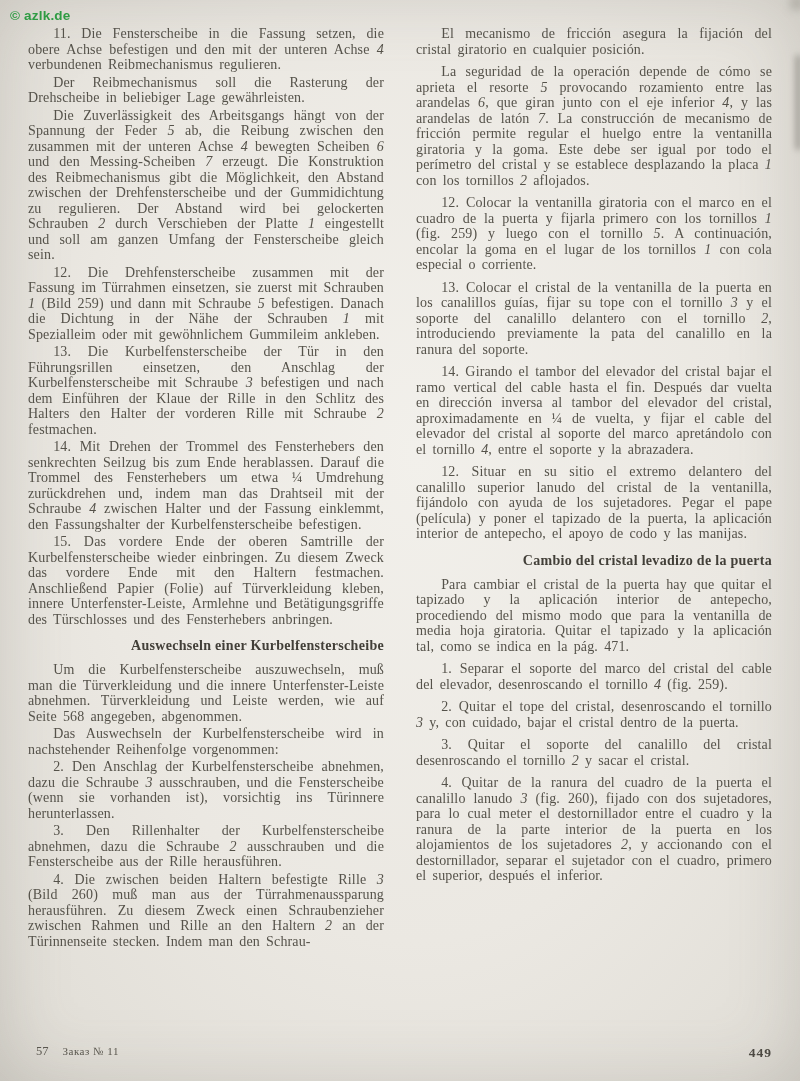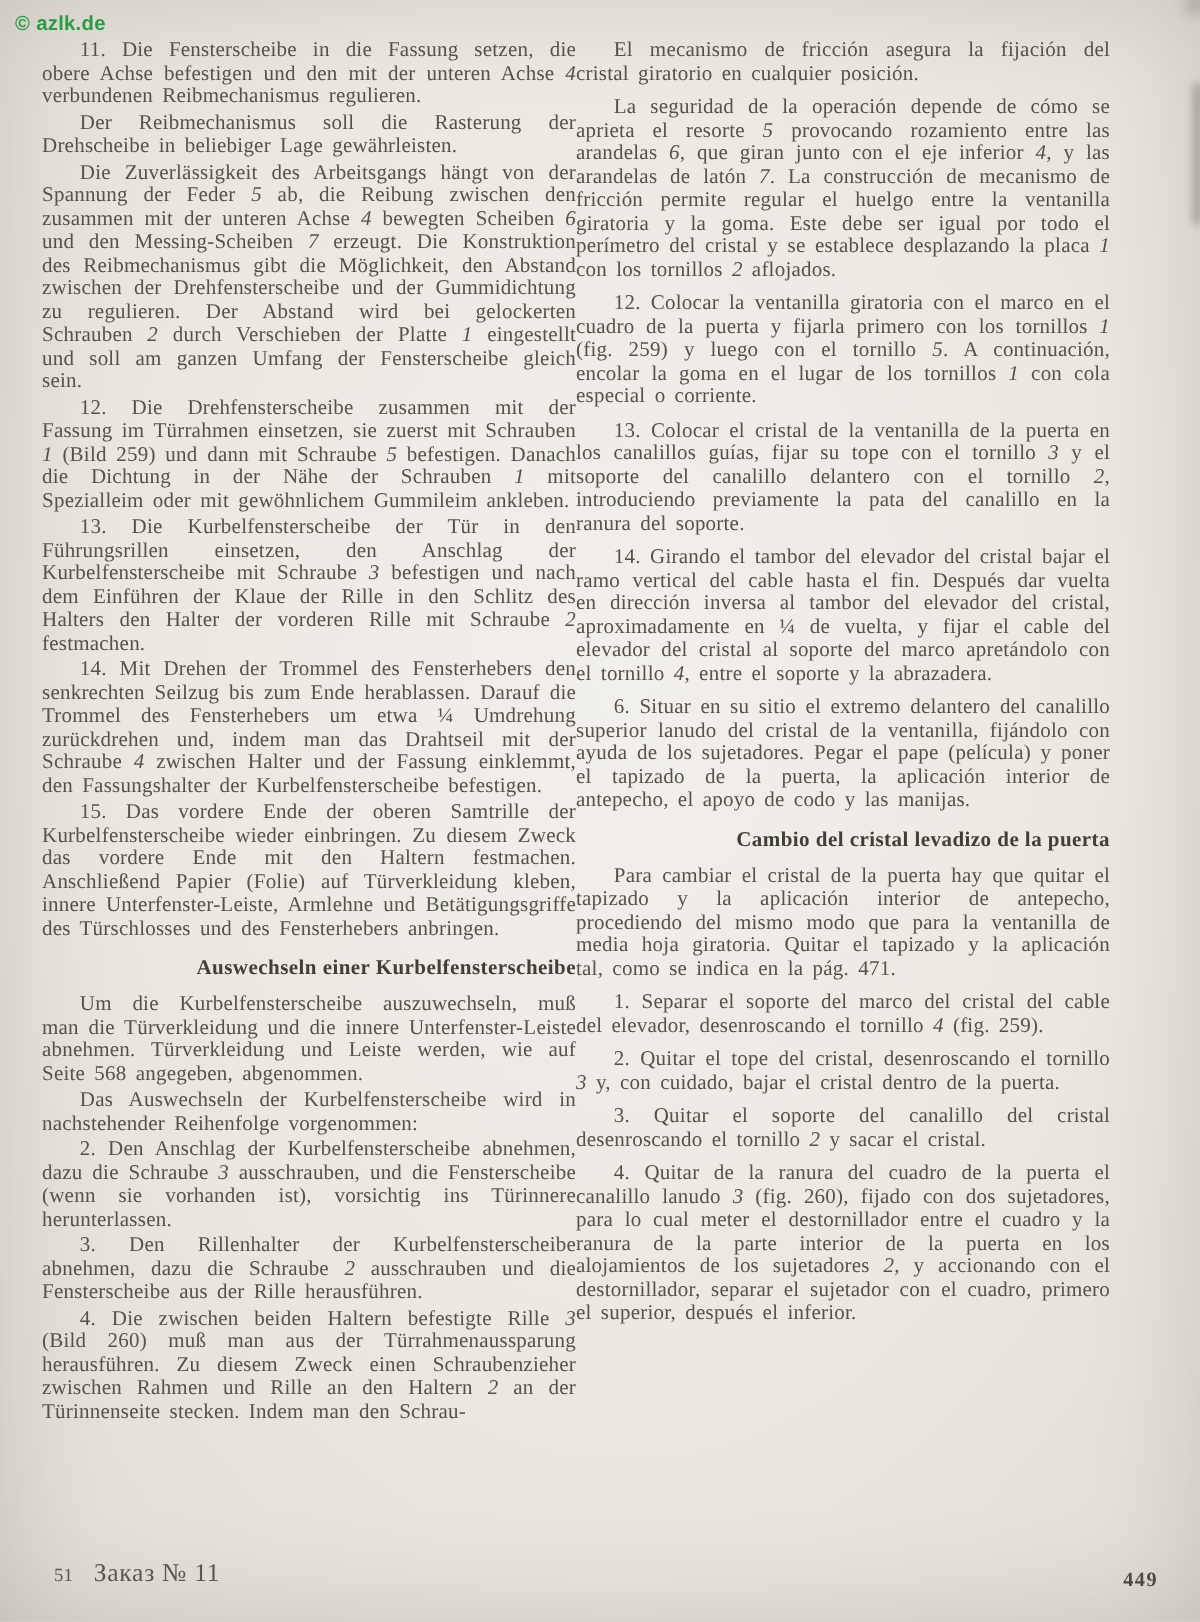--- a/index.html
+++ b/index.html
@@ -16,21 +16,21 @@
   }
   .watermark{
     position:absolute;top:8px;left:10px;
     font-family:"Liberation Sans","DejaVu Sans",sans-serif;
     font-size:13.5px;font-weight:600;color:#2e9b43;
     letter-spacing:0.2px;
   }
   .columns{
     position:absolute;top:26px;left:28px;
     width:744px;
-    display:flex;
+    display:flex;gap:32px;
   }
   .col{width:356px;}
   .col p{
     margin:0 0 2px 0;
     text-align:justify;
     text-indent:1.8em;
     font-size:14px;
     line-height:15.5px;
     word-spacing:2.5px;
     letter-spacing:0.15px;
@@ -43,21 +43,21 @@
     color:#423f38;
     margin:11px 0 8px 0;
     letter-spacing:0.3px;
   }
   .col i{font-style:italic;}
   .footer-left{
     position:absolute;left:36px;bottom:22px;
     font-size:12.5px;color:#5a574f;
   }
   .footer-left .order-no{
-    font-size:17px;margin-left:14px;letter-spacing:0.5px;margin-top:20px;
+    font-size:11px;margin-left:14px;letter-spacing:0.5px;margin-top:20px;
   }
   .footer-right{
     position:absolute;right:28px;bottom:20px;
     font-size:13.5px;font-weight:bold;color:#4c4942;
     letter-spacing:1px;
   }
   .edge-smudge{
     position:absolute;right:-2px;top:55px;
     width:7px;height:95px;
     background:#8f8c85;
@@ -94,27 +94,27 @@
         <p>2. Den Anschlag der Kurbelfensterscheibe abnehmen, dazu die Schraube <i>3</i> ausschrauben, und die Fensterscheibe (wenn sie vorhanden ist), vorsichtig ins Türinnere herunterlassen.</p>
         <p>3. Den Rillenhalter der Kurbelfensterscheibe abnehmen, dazu die Schraube <i>2</i> ausschrauben und die Fensterscheibe aus der Rille herausführen.</p>
         <p>4. Die zwischen beiden Haltern befestigte Rille <i>3</i> (Bild 260) muß man aus der Türrahmenaussparung herausführen. Zu diesem Zweck einen Schraubenzieher zwischen Rahmen und Rille an den Haltern <i>2</i> an der Türinnenseite stecken. Indem man den Schrau-</p>
       </div>
     <div class="col col-right">
         <p>El mecanismo de fricción asegura la fijación del cristal giratorio en cualquier posición.</p>
         <p>La seguridad de la operación depende de cómo se aprieta el resorte <i>5</i> provocando rozamiento entre las arandelas <i>6</i>, que giran junto con el eje inferior <i>4</i>, y las arandelas de latón <i>7</i>. La construcción de mecanismo de fricción permite regular el huelgo entre la ventanilla giratoria y la goma. Este debe ser igual por todo el perímetro del cristal y se establece desplazando la placa <i>1</i> con los tornillos <i>2</i> aflojados.</p>
         <p>12. Colocar la ventanilla giratoria con el marco en el cuadro de la puerta y fijarla primero con los tornillos <i>1</i> (fig. 259) y luego con el tornillo <i>5</i>. A continuación, encolar la goma en el lugar de los tornillos <i>1</i> con cola especial o corriente.</p>
         <p>13. Colocar el cristal de la ventanilla de la puerta en los canalillos guías, fijar su tope con el tornillo <i>3</i> y el soporte del canalillo delantero con el tornillo <i>2</i>, introduciendo previamente la pata del canalillo en la ranura del soporte.</p>
         <p>14. Girando el tambor del elevador del cristal bajar el ramo vertical del cable hasta el fin. Después dar vuelta en dirección inversa al tambor del elevador del cristal, aproximadamente en ¼ de vuelta, y fijar el cable del elevador del cristal al soporte del marco apretándolo con el tornillo <i>4</i>, entre el soporte y la abrazadera.</p>
-        <p>6. Situar en su sitio el extremo delantero del canalillo superior lanudo del cristal de la ventanilla, fijándolo con ayuda de los sujetadores. Pegar el pape (película) y poner el tapizado de la puerta, la aplicación interior de antepecho, el apoyo de codo y las manijas.</p>
+        <p>12. Situar en su sitio el extremo delantero del canalillo superior lanudo del cristal de la ventanilla, fijándolo con ayuda de los sujetadores. Pegar el pape (película) y poner el tapizado de la puerta, la aplicación interior de antepecho, el apoyo de codo y las manijas.</p>
         <h3>Cambio del cristal levadizo de la puerta</h3>
         <p>Para cambiar el cristal de la puerta hay que quitar el tapizado y la aplicación interior de antepecho, procediendo del mismo modo que para la ventanilla de media hoja giratoria. Quitar el tapizado y la aplicación tal, como se indica en la pág. 471.</p>
         <p>1. Separar el soporte del marco del cristal del cable del elevador, desenroscando el tornillo <i>4</i> (fig. 259).</p>
         <p>2. Quitar el tope del cristal, desenroscando el tornillo <i>3</i> y, con cuidado, bajar el cristal dentro de la puerta.</p>
         <p>3. Quitar el soporte del canalillo del cristal desenroscando el tornillo <i>2</i> y sacar el cristal.</p>
         <p>4. Quitar de la ranura del cuadro de la puerta el canalillo lanudo <i>3</i> (fig. 260), fijado con dos sujetadores, para lo cual meter el destornillador entre el cuadro y la ranura de la parte interior de la puerta en los alojamientos de los sujetadores <i>2</i>, y accionando con el destornillador, separar el sujetador con el cuadro, primero el superior, después el inferior.</p>
       </div>
   </div>
 
   <div class="footer-left">
-    <span>51</span><span class="order-no">Заказ № 11</span>
+    <span>57</span><span class="order-no">Заказ № 11</span>
   </div>
   <div class="footer-right">449</div>
 </div>
 
 </body></html>

